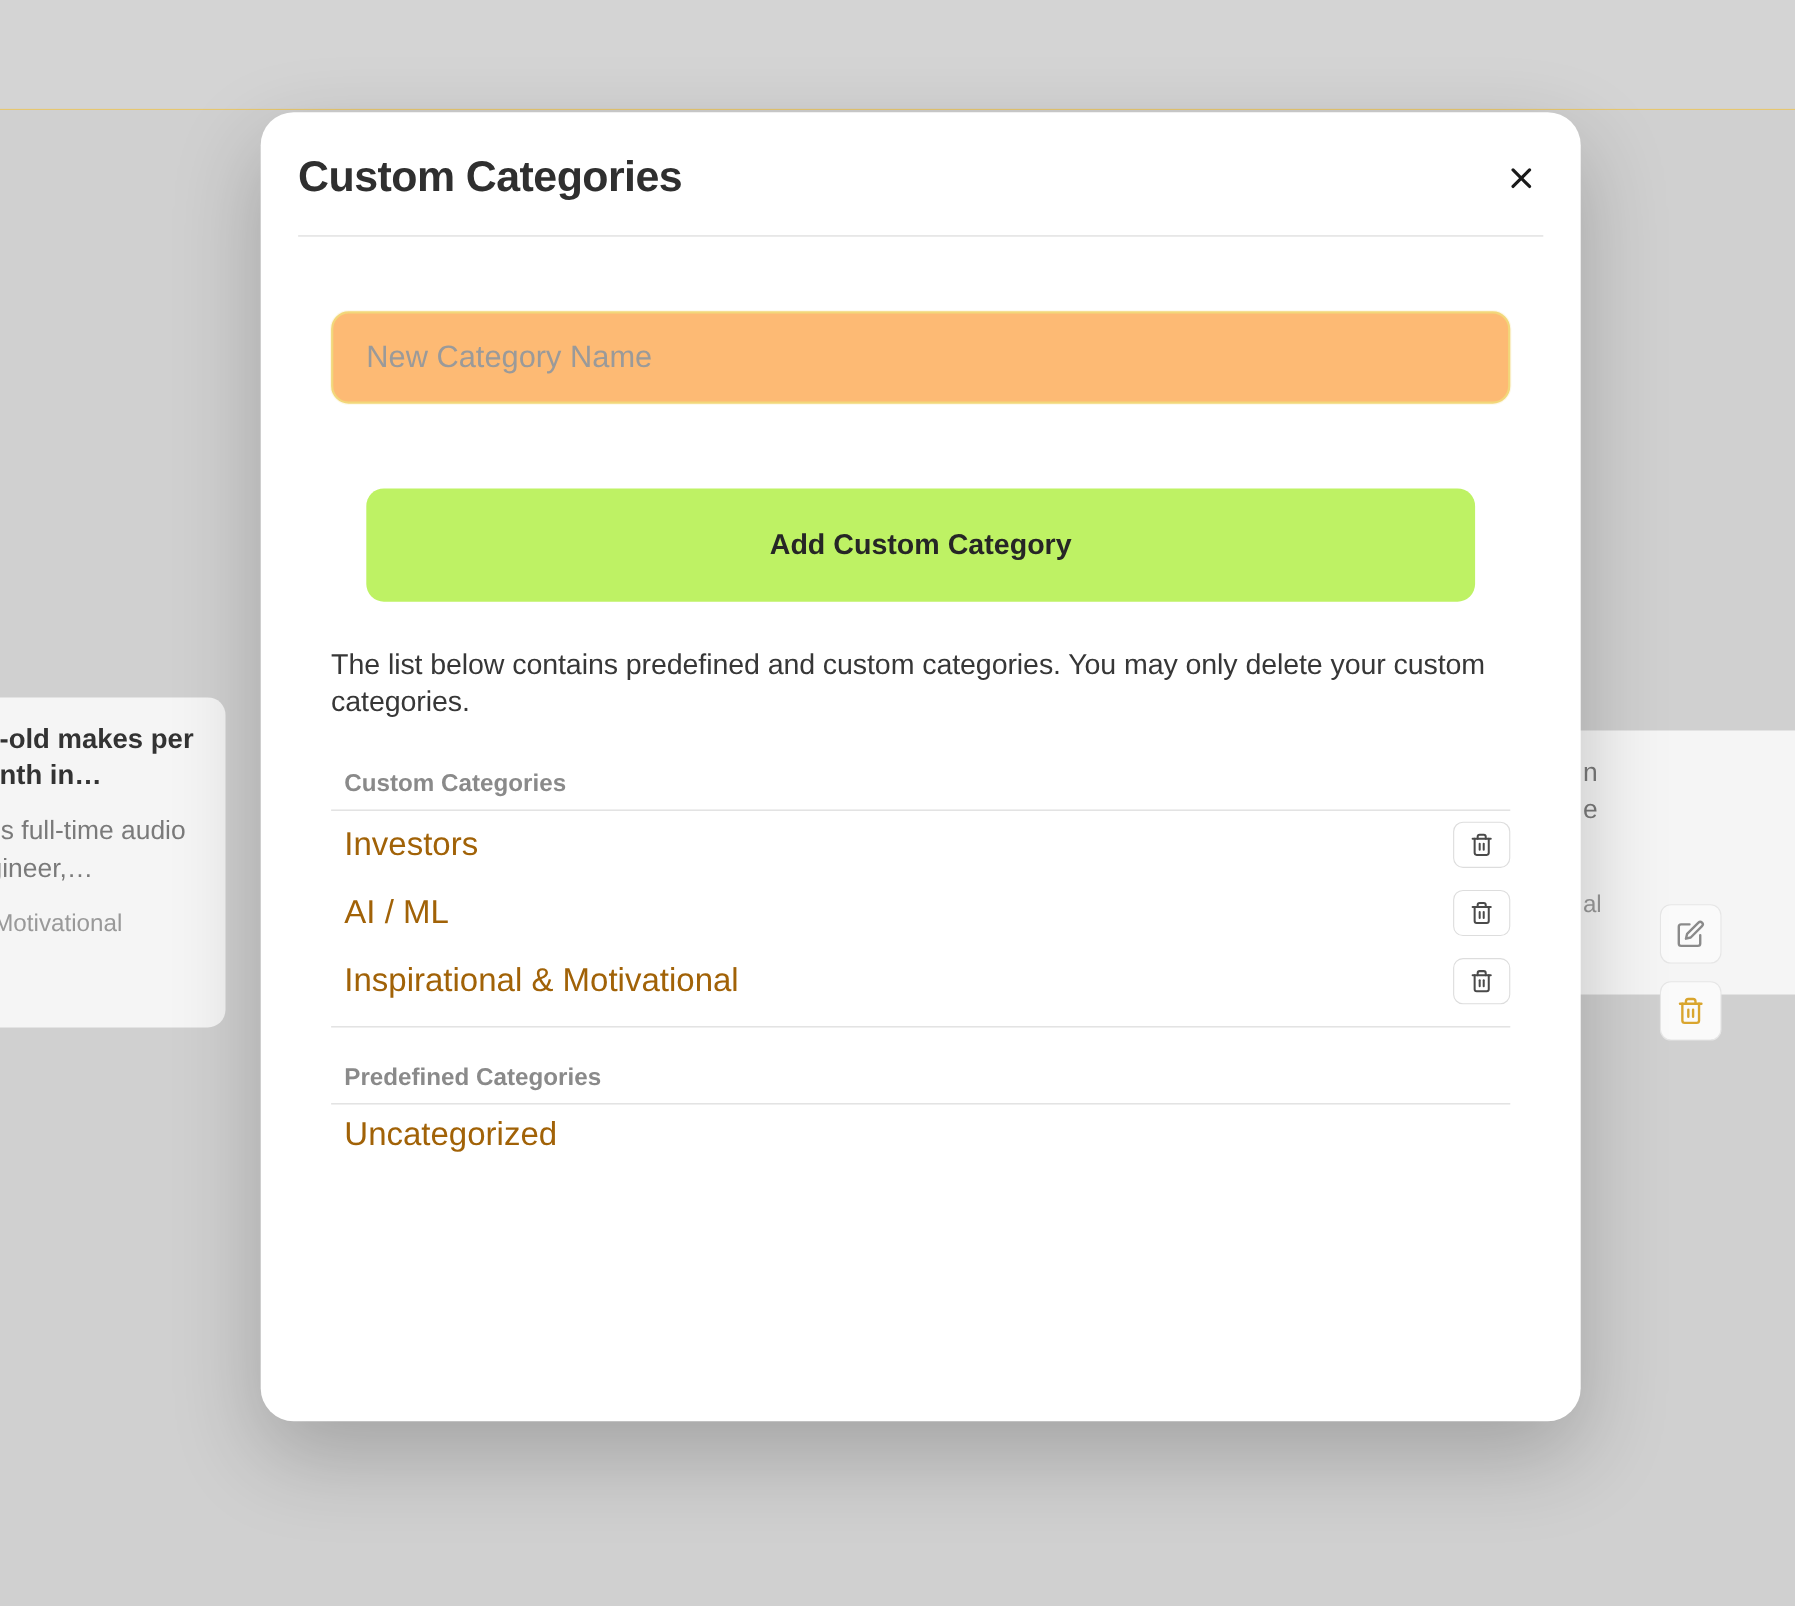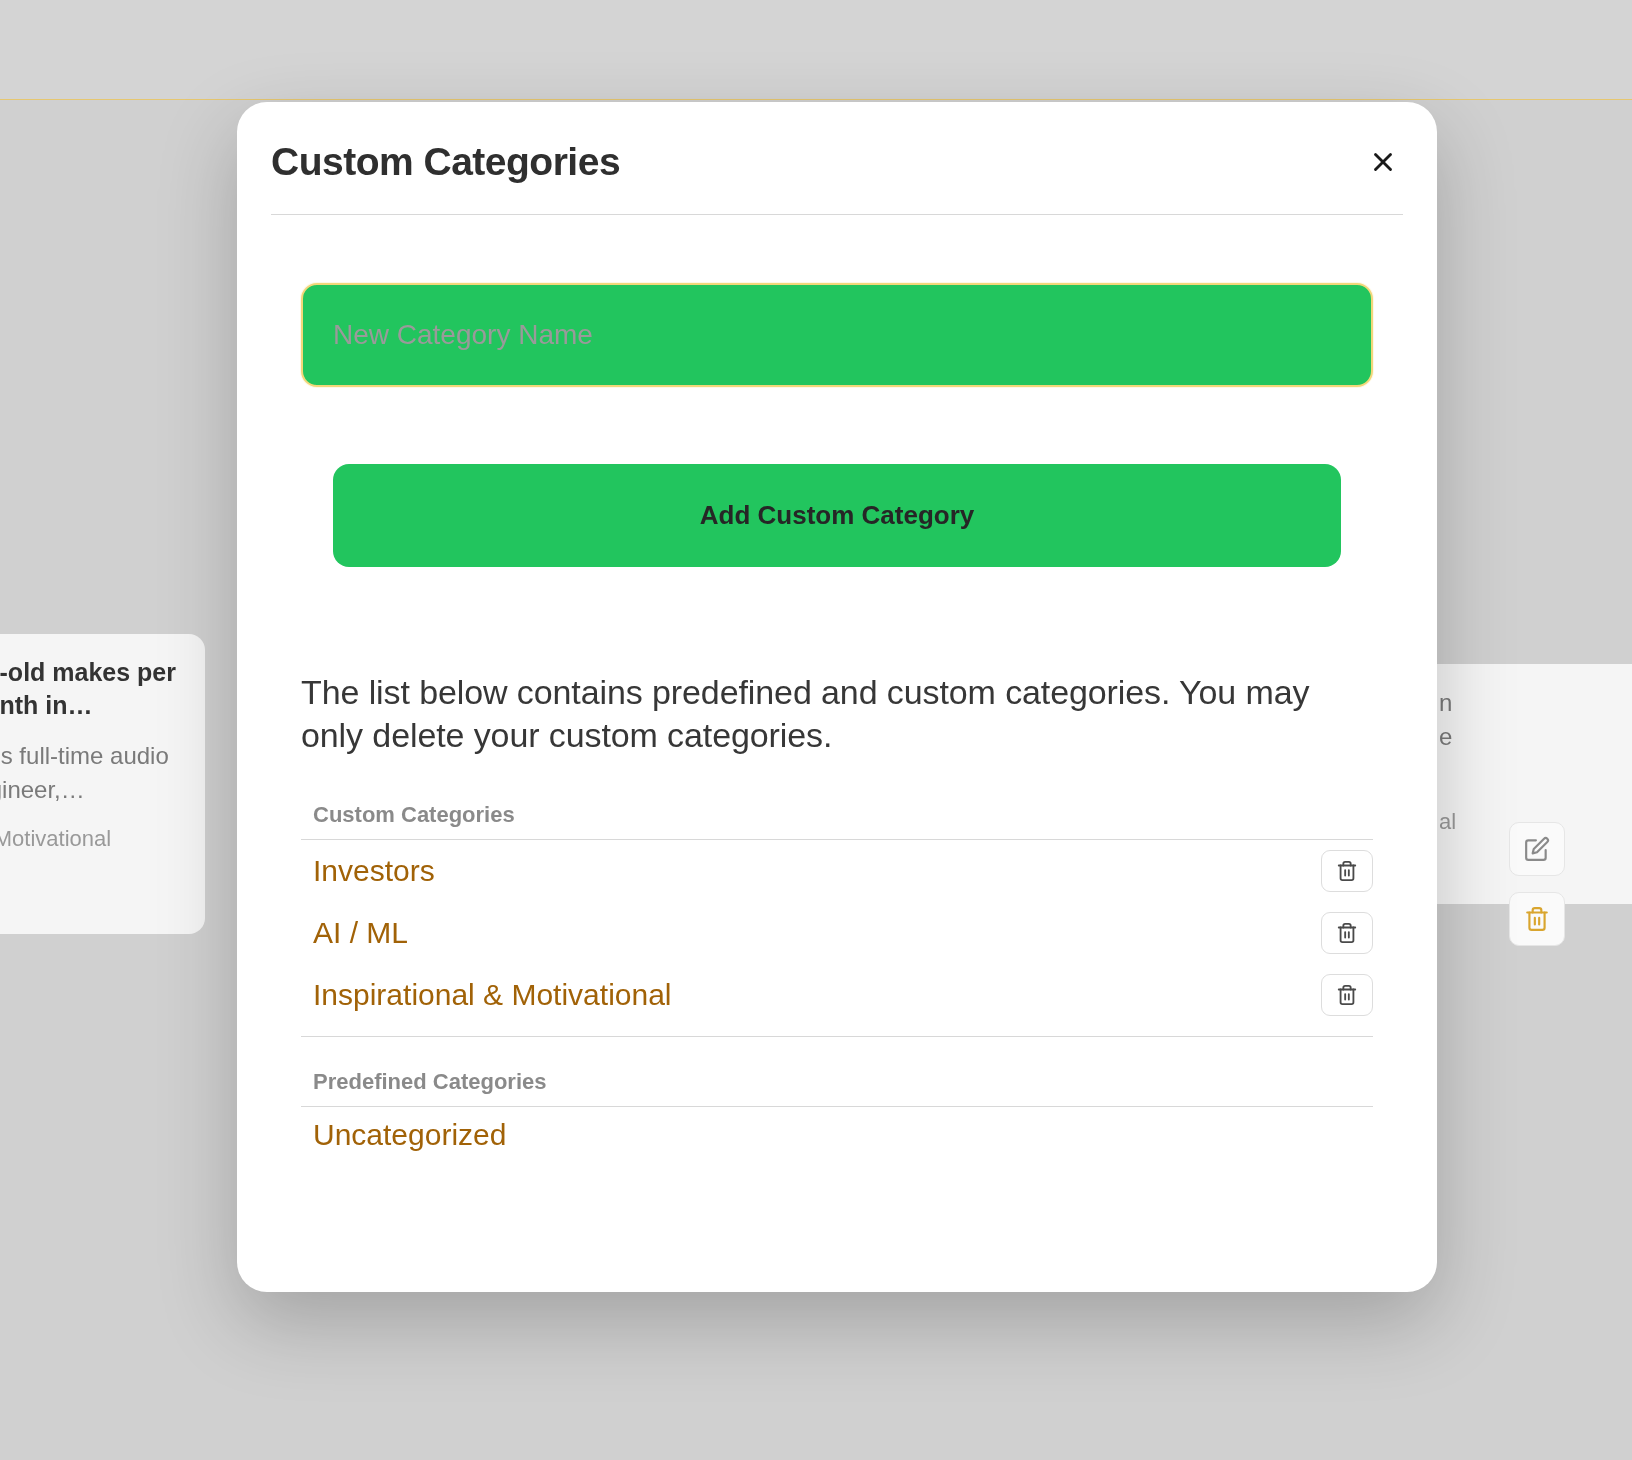--- a/index.html
+++ b/index.html
@@ -143,54 +143,54 @@
       background: none;
       border: none;
     }
     
     .modal-body {
       padding: 68px 30px 0 30px;
     }
     
     .category-input {
       width: 100%;
-      height: 104px;
+      height: 84px;
       border: 2px solid #f2d77a;
       border-radius: 16px;
       padding: 0 30px;
       font-size: 28px;
       color: #333;
       outline: none;
       font-family: inherit;
-      background: #22c55e;
+      background: #fdba74;
       box-shadow: 0 0 0 1px rgba(243, 211, 91, 0.15);
     }
     
     .category-input::placeholder {
       color: #9a9a9a;
     }
     
     .add-btn {
       display: block;
       width: 1008px;
       height: 103px;
       margin: 77px auto 0 auto;
-      background: #22c55e;
+      background: #bef264;
       border: none;
       border-radius: 16px;
       font-size: 26px;
       font-weight: 700;
       color: #262626;
       cursor: pointer;
       font-family: inherit;
     }
     
     .info-text {
-      margin-top: 104px;
-      font-size: 34px;
+      margin-top: 41px;
+      font-size: 26px;
       color: #373737;
       line-height: 1.25;
       letter-spacing: -0.1px;
     }
     
     .section-header {
       margin-top: 46px;
       padding-bottom: 11px;
       border-bottom: 1px solid #d8d8d8;
     }

